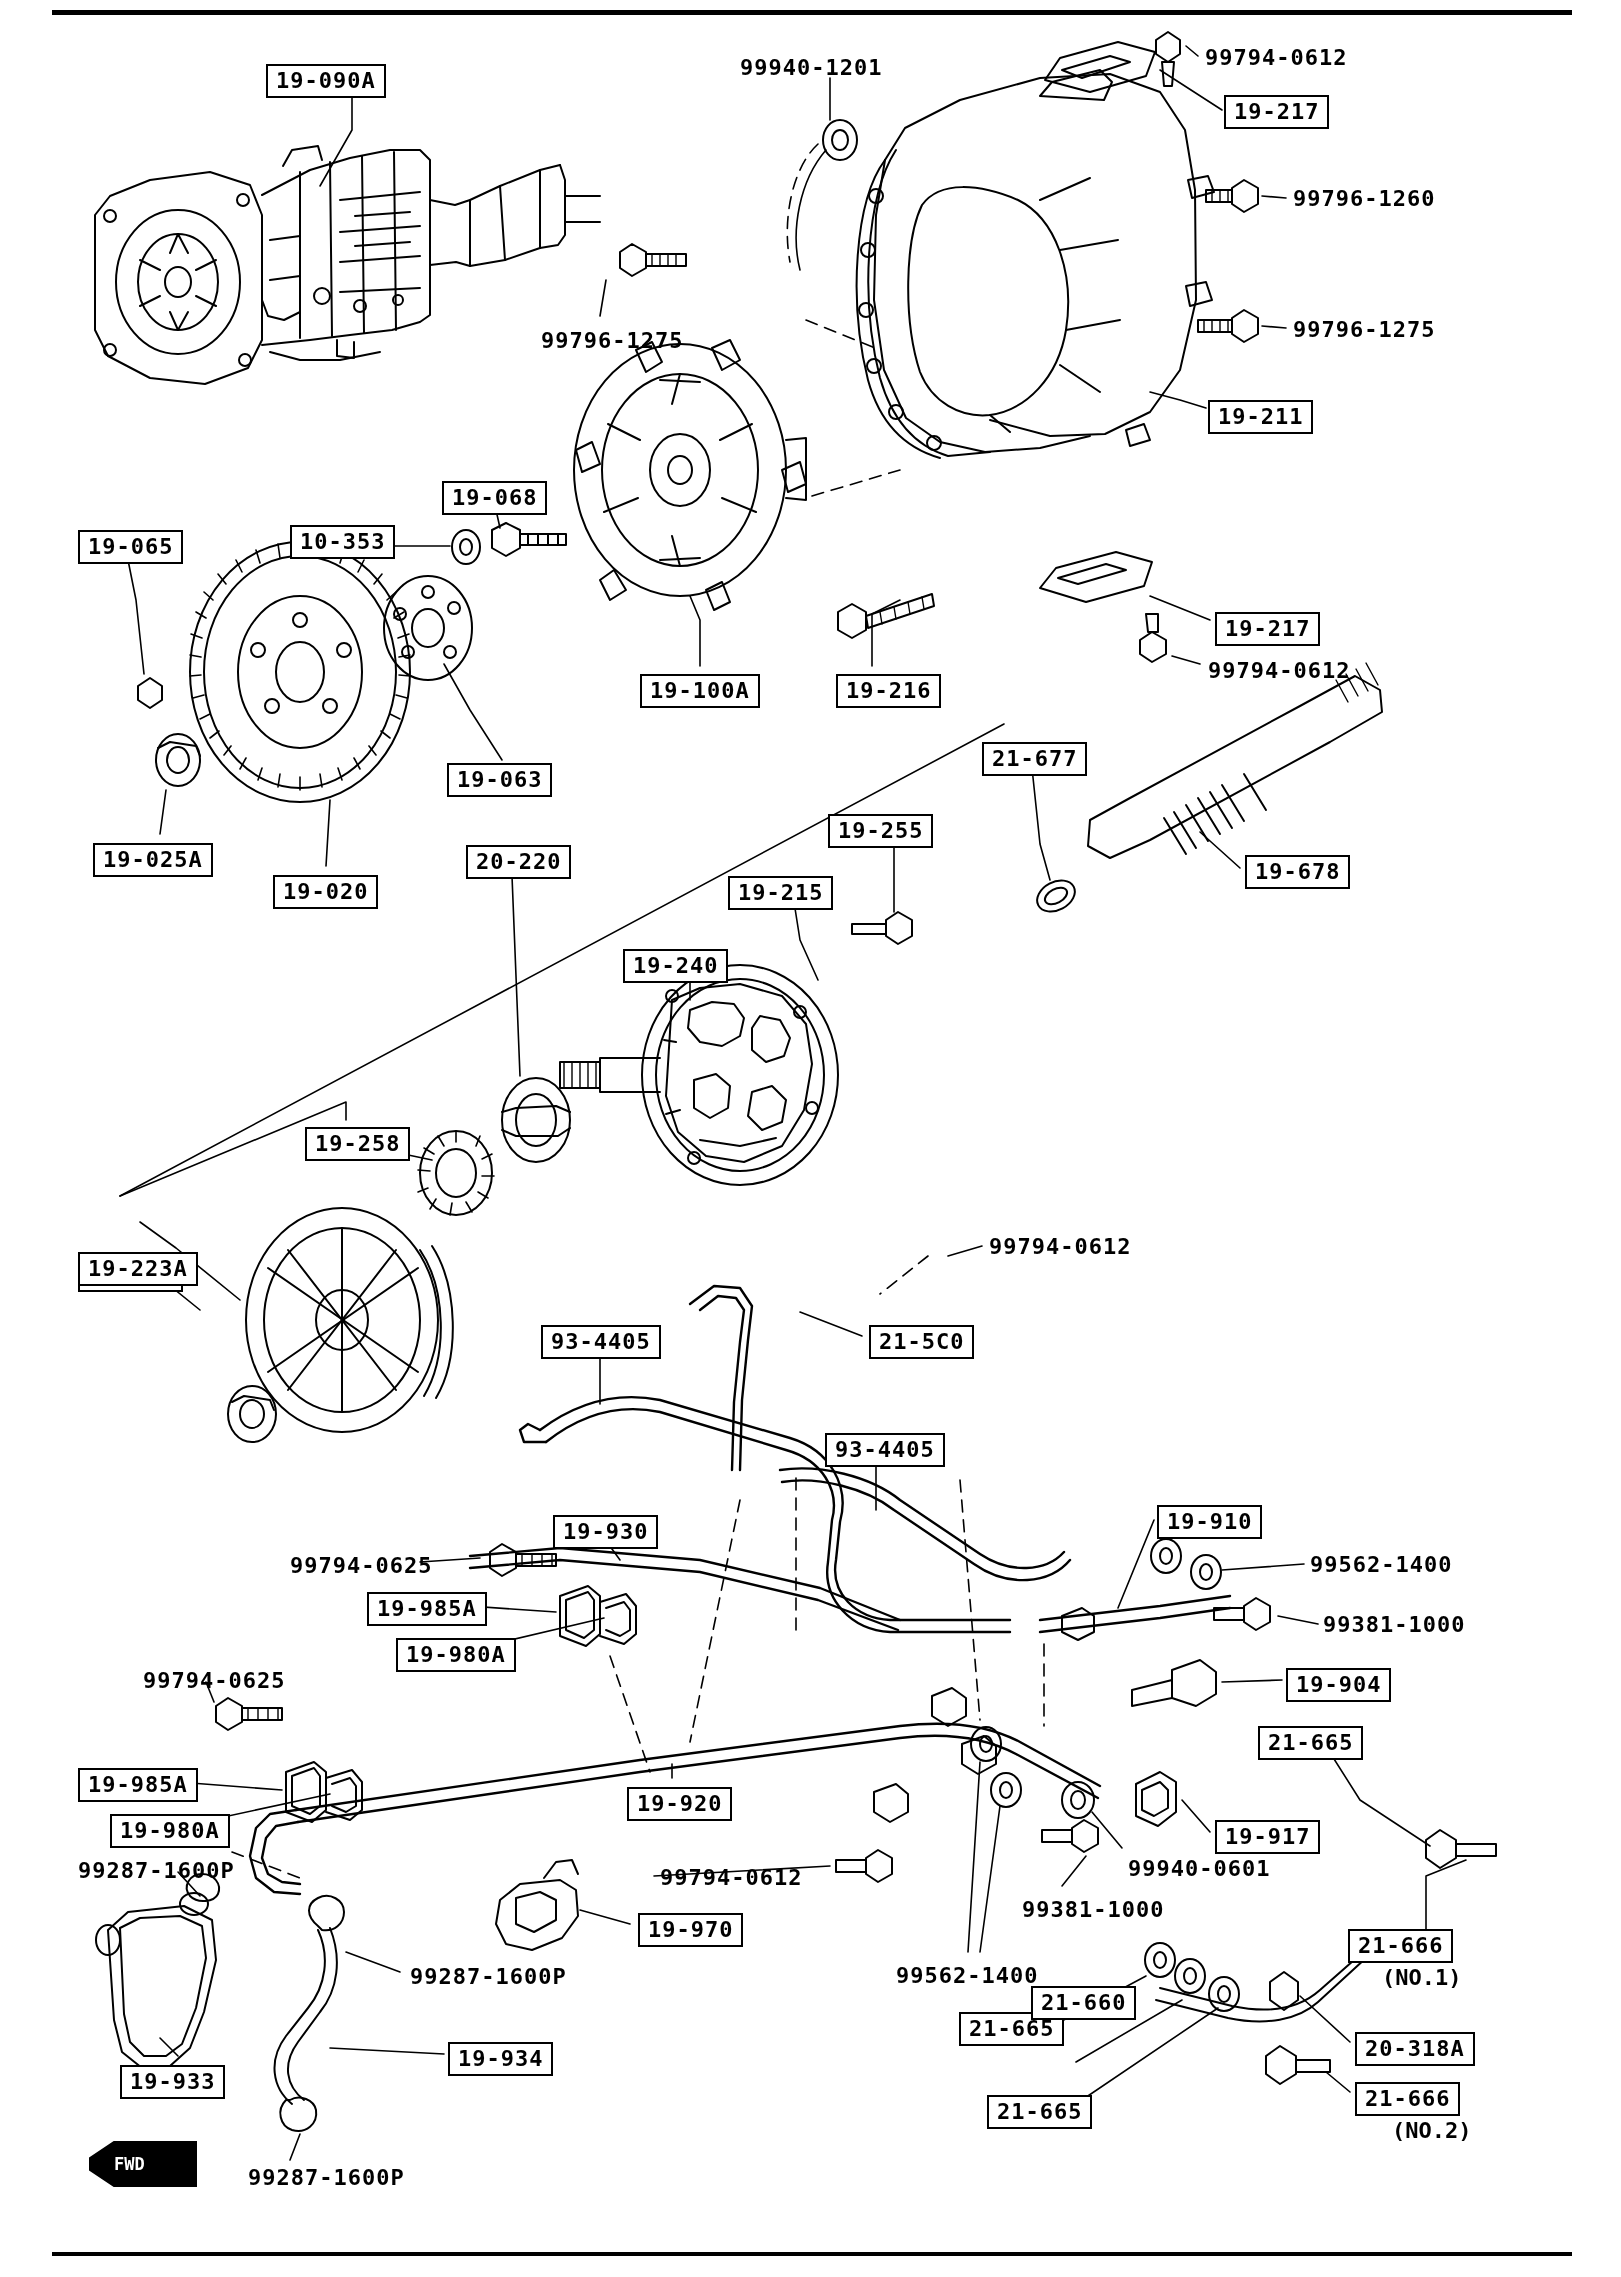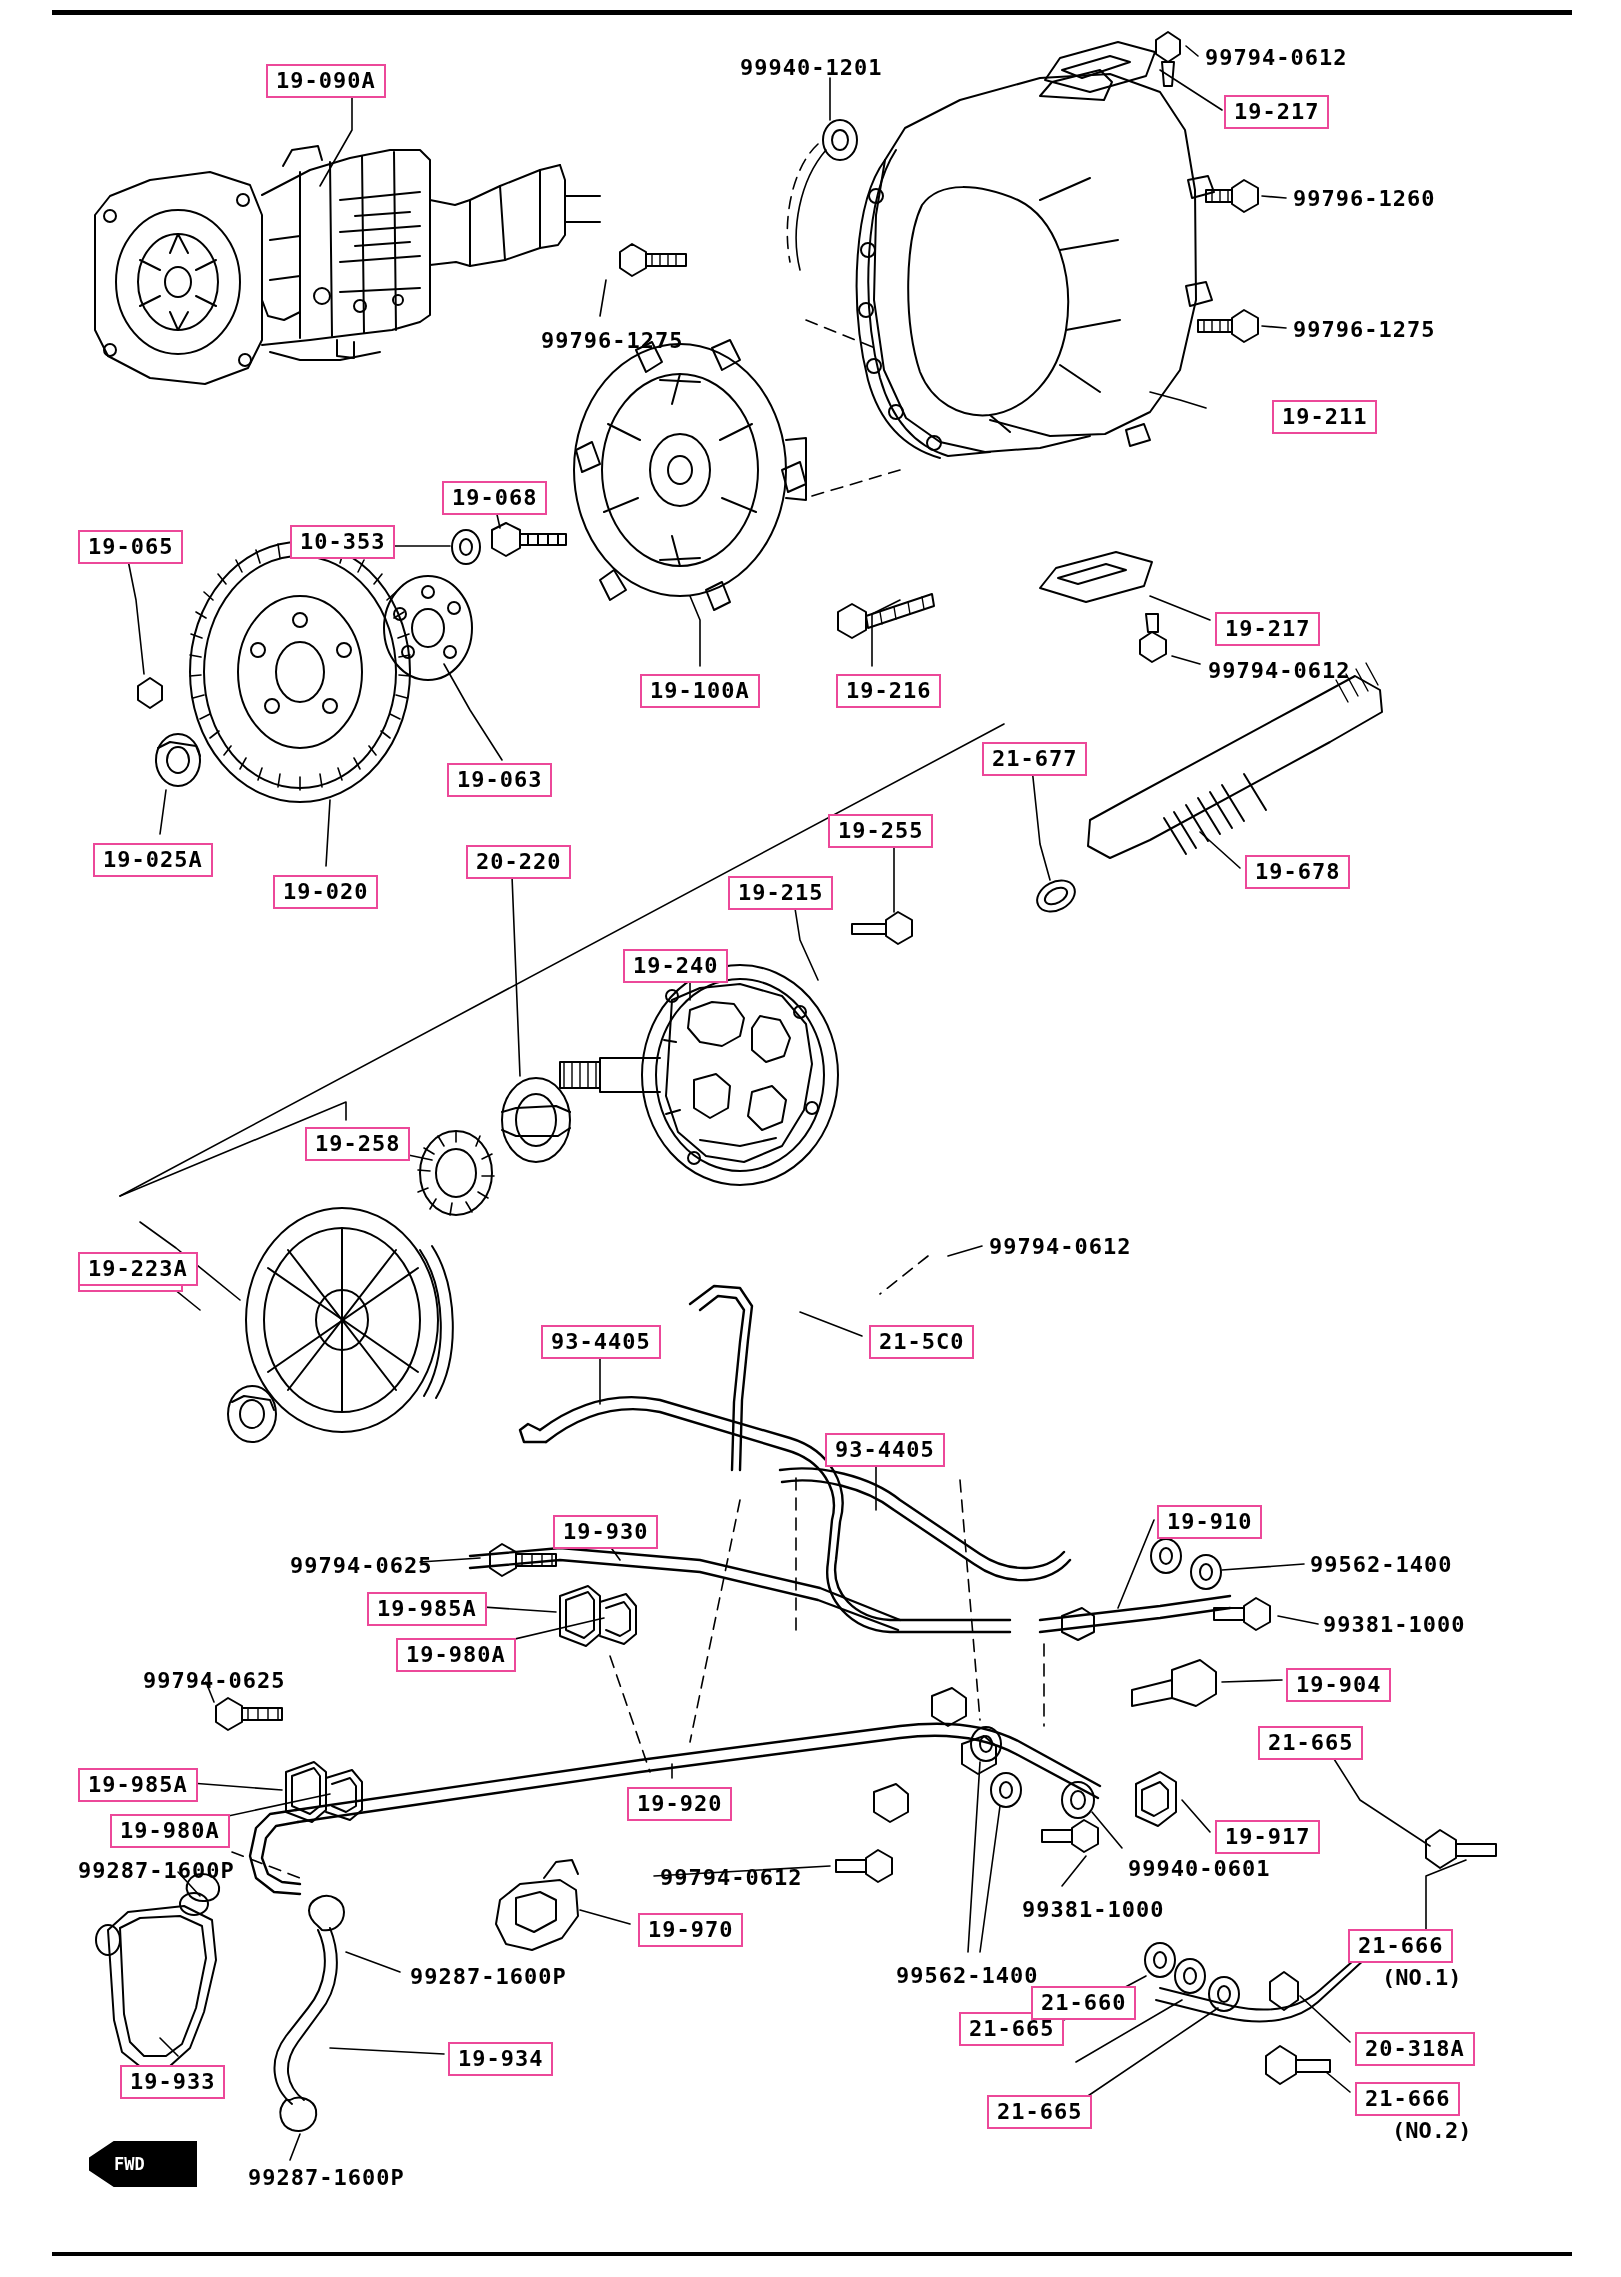--- a/index.html
+++ b/index.html
@@ -23,21 +23,21 @@
     left: 52px;
     width: 1520px;
     background: #000;
   }
   .page-rule.top { top: 10px; height: 5px; }
   .page-rule.bottom { top: 2252px; height: 4px; }
 
   
   .callout {
     position: absolute;
-    border: 2px solid #ec4899;
+    border: 2px solid #000000;
     background: #fff;
     font-family: "DejaVu Sans Mono", monospace;
     font-size: 22px;
     font-weight: bold;
     letter-spacing: 1px;
     color: #000;
     padding: 3px 8px 4px 8px;
     white-space: nowrap;
     line-height: 1.05;
     box-sizing: border-box;
@@ -592,21 +592,21 @@
     </g>
   </svg>
 
   <div class="callout" style="left:266px;  top:64px;">19-090A</div>
   <div class="plainlabel" style="left:740px;  top:55px;">99940-1201</div>
   <div class="plainlabel" style="left:1205px; top:45px;">99794-0612</div>
   <div class="callout" style="left:1224px; top:95px;">19-217</div>
   <div class="plainlabel" style="left:1293px; top:186px;">99796-1260</div>
   <div class="plainlabel" style="left:1293px; top:317px;">99796-1275</div>
   <div class="plainlabel" style="left:541px;  top:328px;">99796-1275</div>
-  <div class="callout" style="left:1272px; top:400px;text-align:right;">19-211</div>
+  <div class="callout" style="left:1208px; top:400px;text-align:right;">19-211</div>
   <div class="callout" style="left:442px;  top:481px;">19-068</div>
   <div class="callout" style="left:290px;  top:525px;">10-353</div>
   <div class="callout" style="left:78px;   top:530px;">19-065</div>
   <div class="callout" style="left:1215px; top:612px;">19-217</div>
   <div class="plainlabel" style="left:1208px; top:658px;">99794-0612</div>
   <div class="callout" style="left:640px;  top:674px;">19-100A</div>
   <div class="callout" style="left:836px;  top:674px;">19-216</div>
   <div class="callout" style="left:447px;  top:763px;">19-063</div>
   <div class="callout" style="left:93px;   top:843px;">19-025A</div>
   <div class="callout" style="left:273px;  top:875px;">19-020</div>

